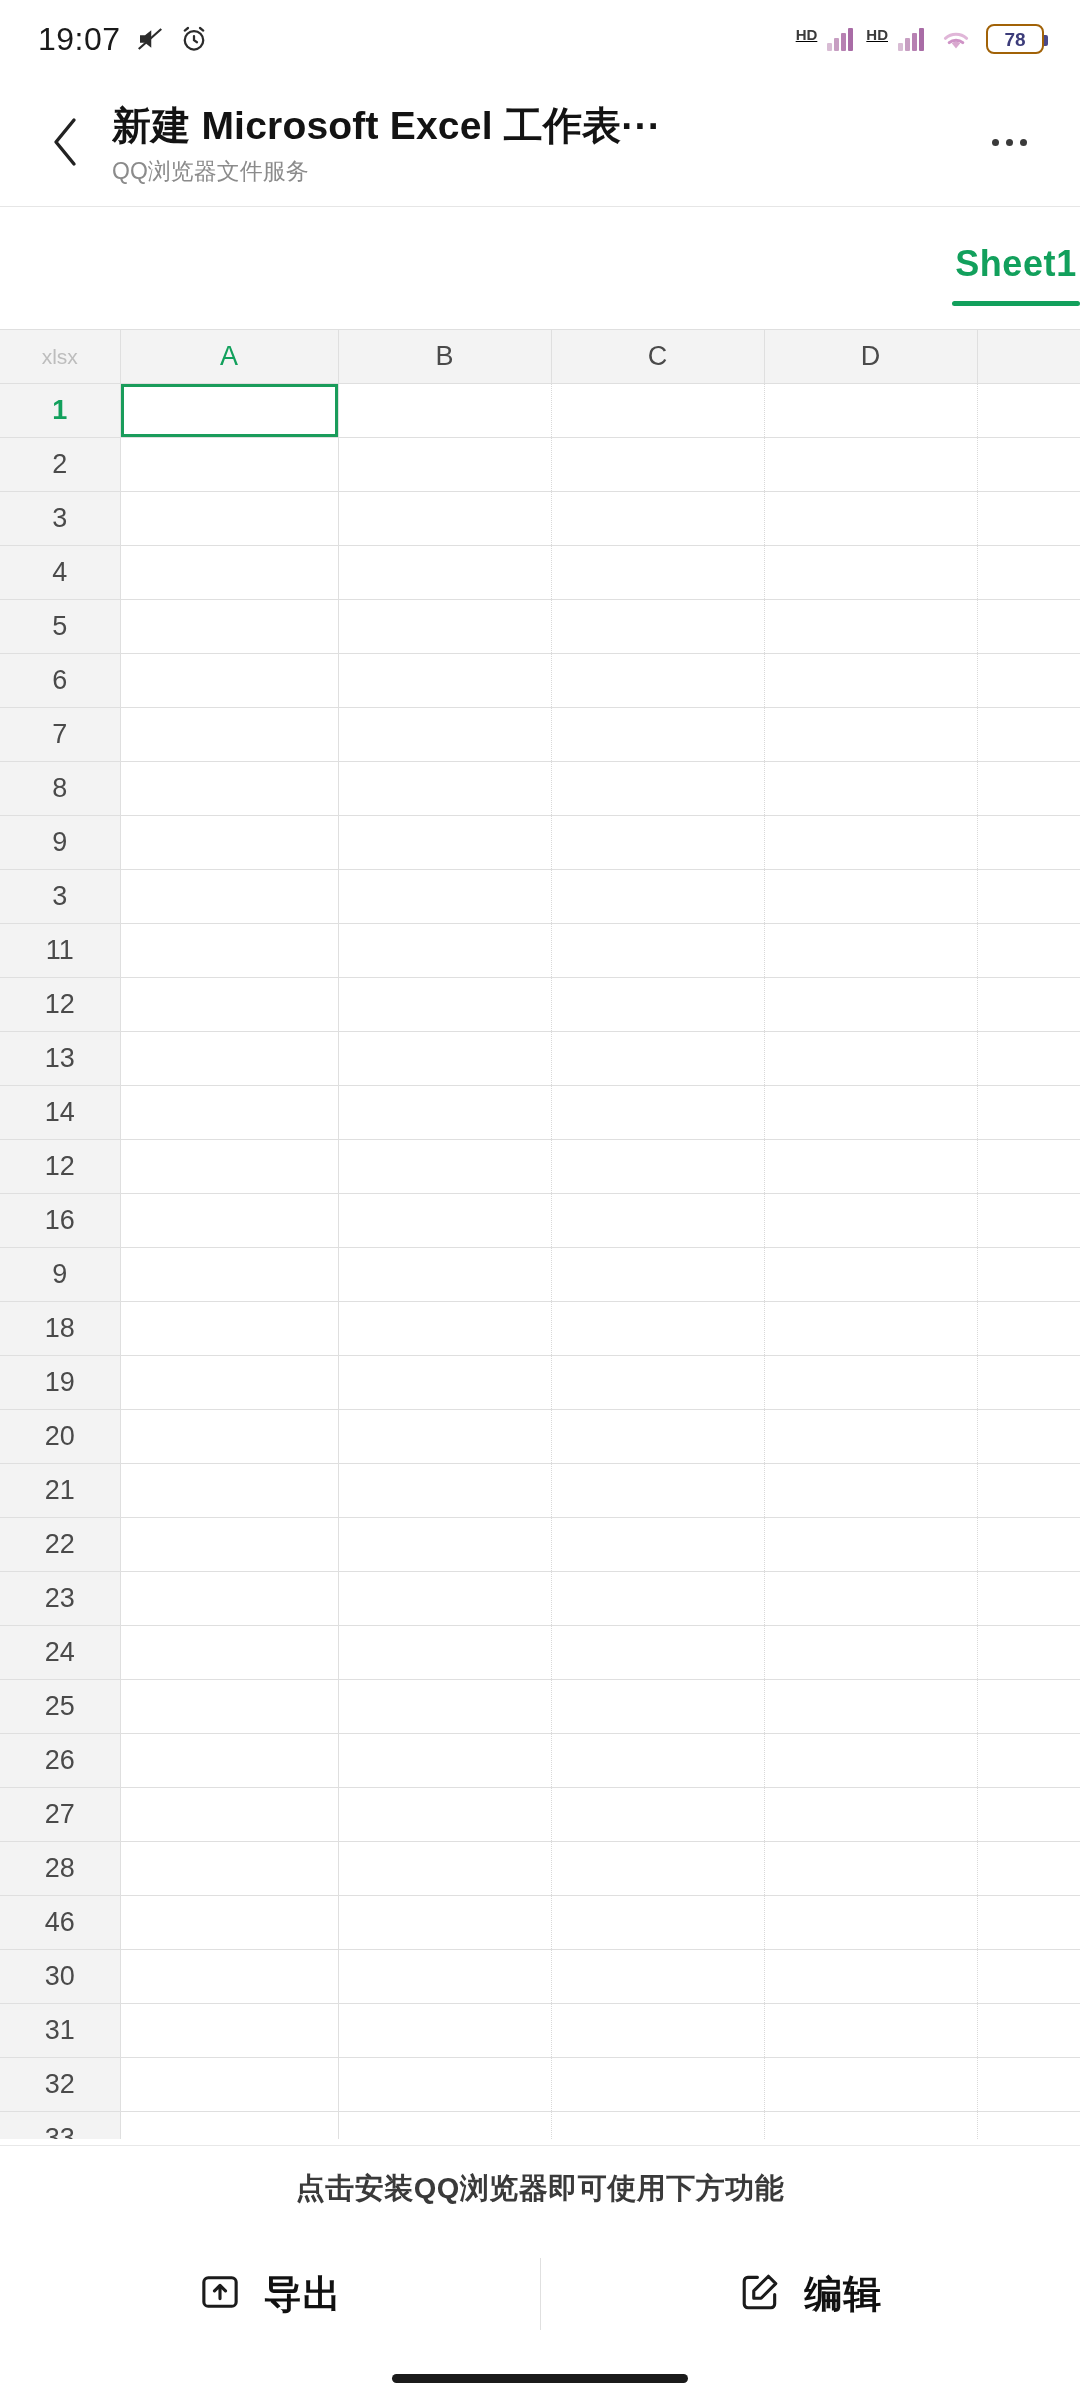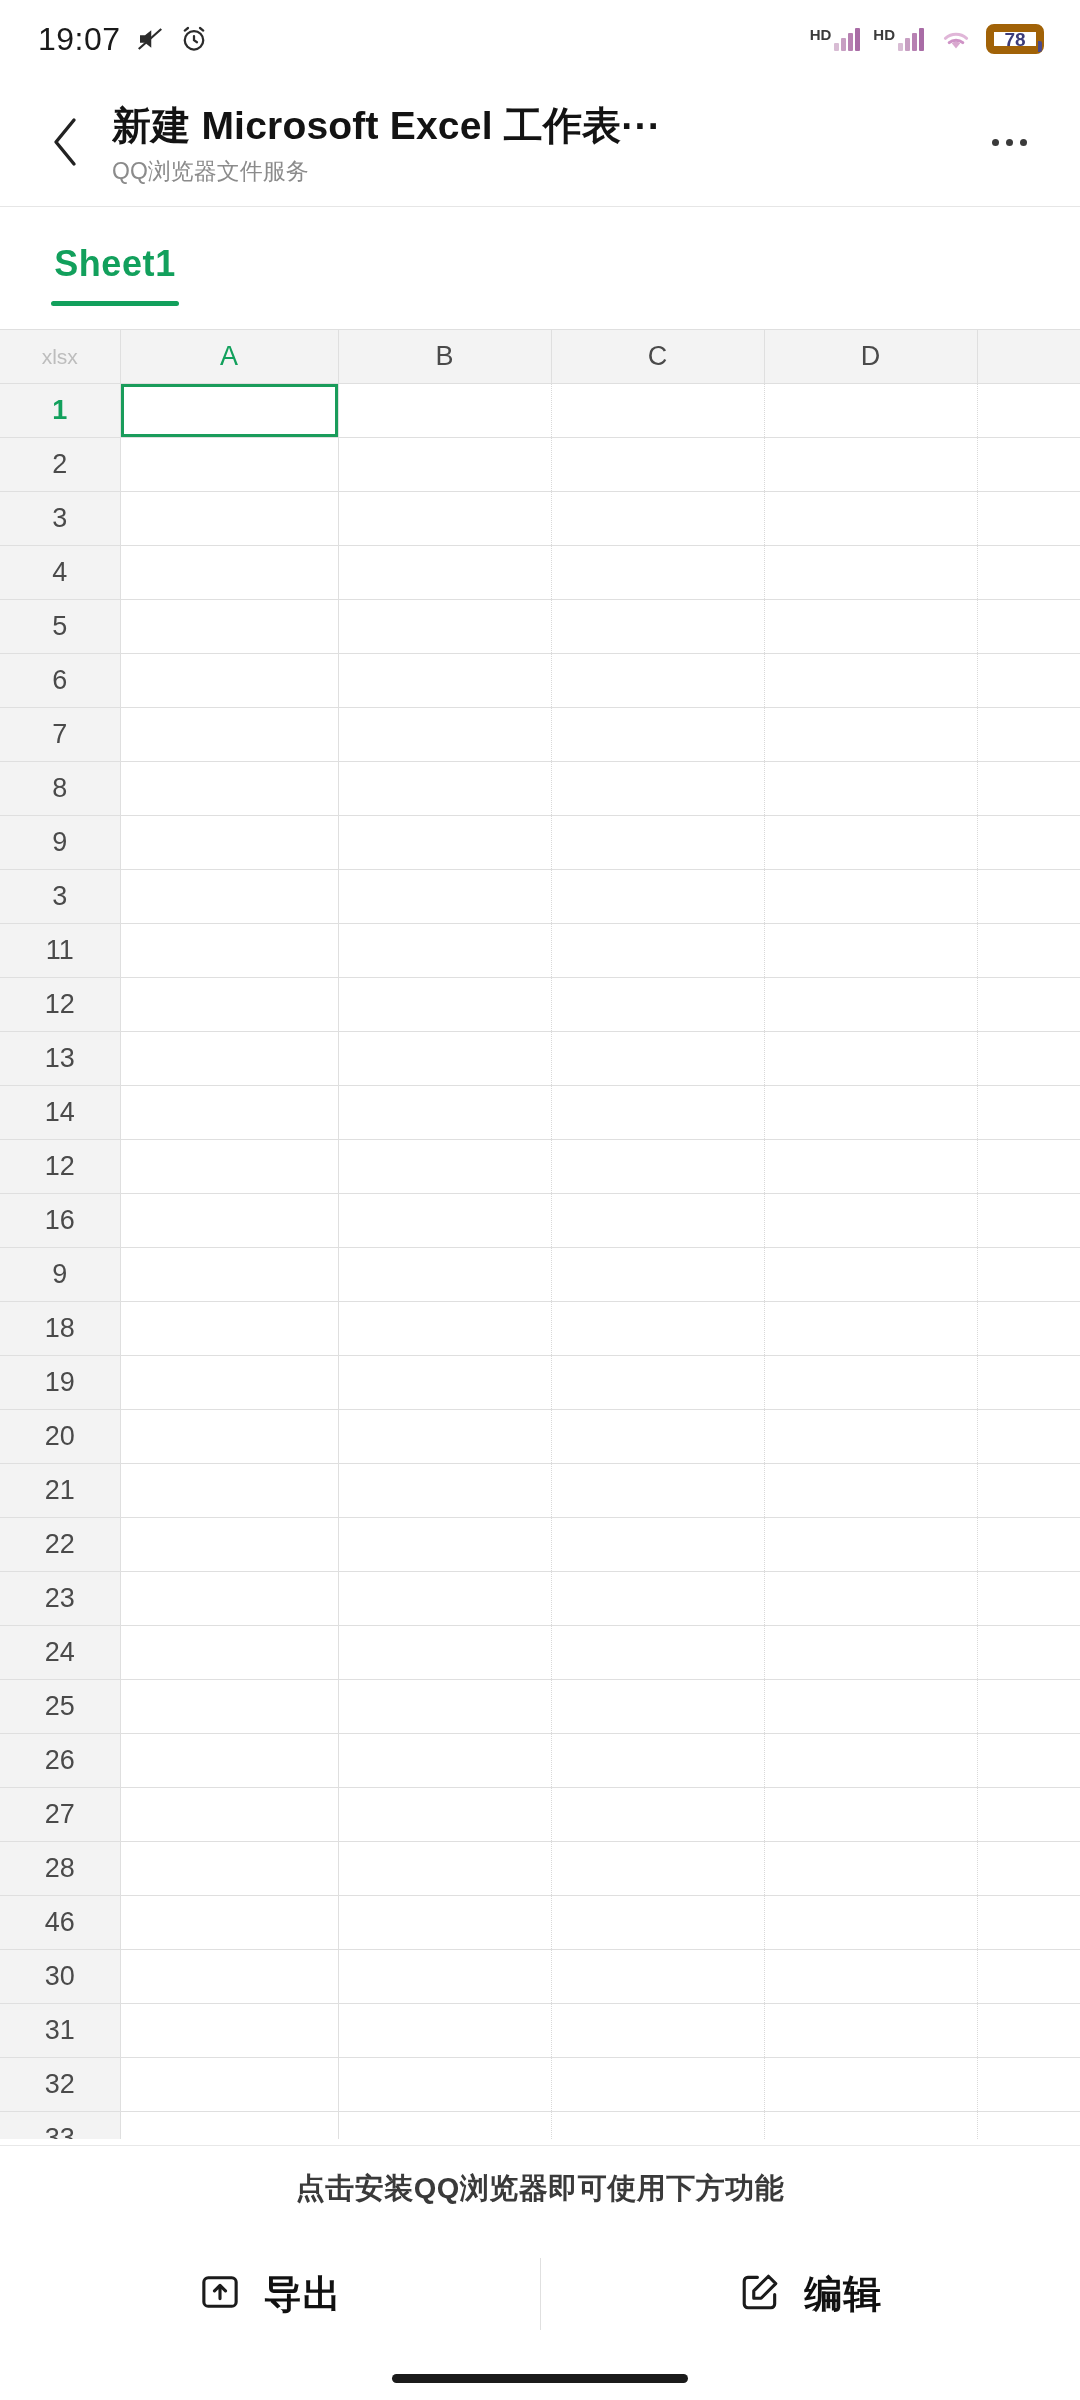--- a/index.html
+++ b/index.html
@@ -43,21 +43,22 @@
     width: 30px;
     height: 30px;
     display: inline-block;
     position: relative;
   }
   .icon-mute svg, .icon-alarm svg { display:block; }
 
   .signal-group {
     display: flex;
     align-items: flex-end;
-    gap: 3px;
+    gap: 10px;
+    text-decoration: underline;
   }
   .hd-label {
     font-size: 15px;
     color: #3b3b3b;
     line-height: 1;
     font-weight: bold;
     transform: translateY(-9px);
   }
   .bars {
     display: flex;
@@ -77,21 +78,21 @@
   .bars i:nth-child(4) { height: 23px; background:#a96ca6;}
 
   .wifi {
     width: 34px; height: 26px;
     position: relative;
     margin-left: 2px;
   }
   .battery {
     width: 58px;
     height: 30px;
-    border: 8px solid #a16207;
+    border: 2px solid #a16207;
     border-radius: 8px;
     display: flex;
     align-items: center;
     justify-content: center;
     position: relative;
     box-sizing: border-box;
   }
   .battery:after {
     content: "";
     position: absolute;
@@ -170,20 +171,21 @@
     width: 100%;
   }
 
   
   .sheet-tabs {
     height: 122px;
     display: flex;
     align-items: flex-start;
     padding-left: 51px;
     box-sizing: border-box;
+    justify-content: flex-end;
   }
   .sheet-tab {
     display: inline-flex;
     flex-direction: column;
     align-items: center;
     padding-top: 36px;
   }
   .sheet-tab .label {
     font-size: 36px;
     color: #12a05c;

